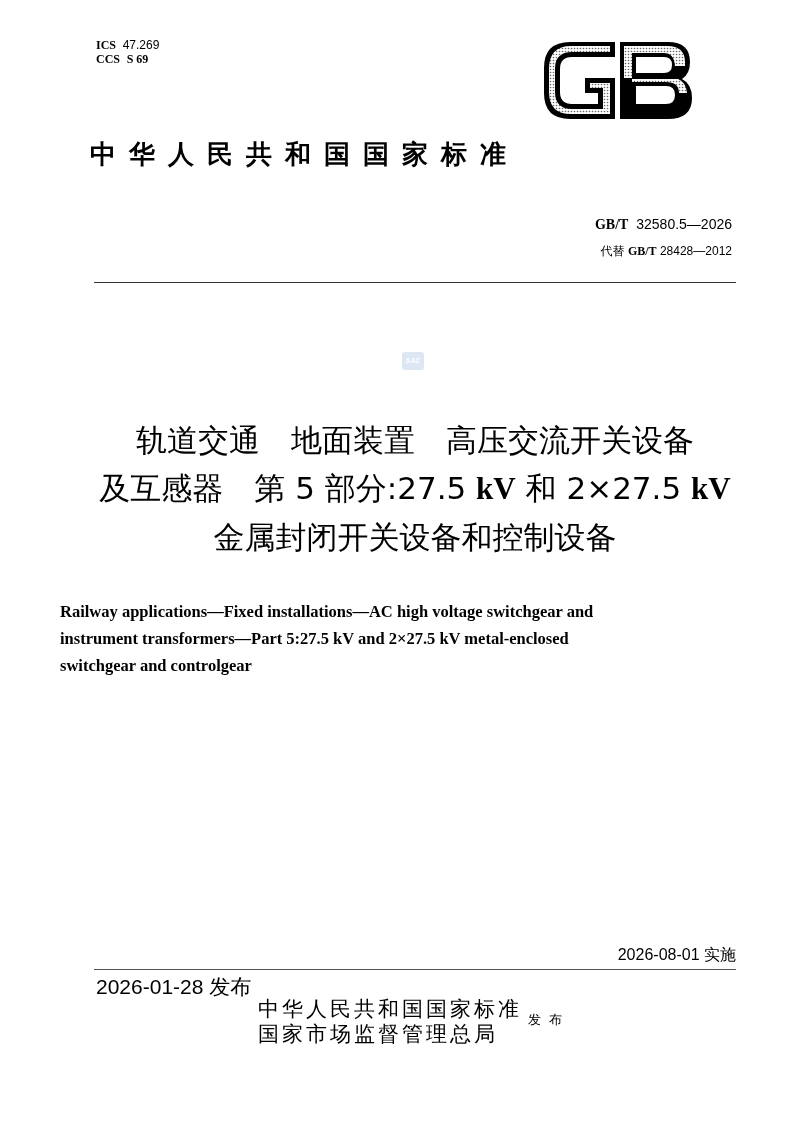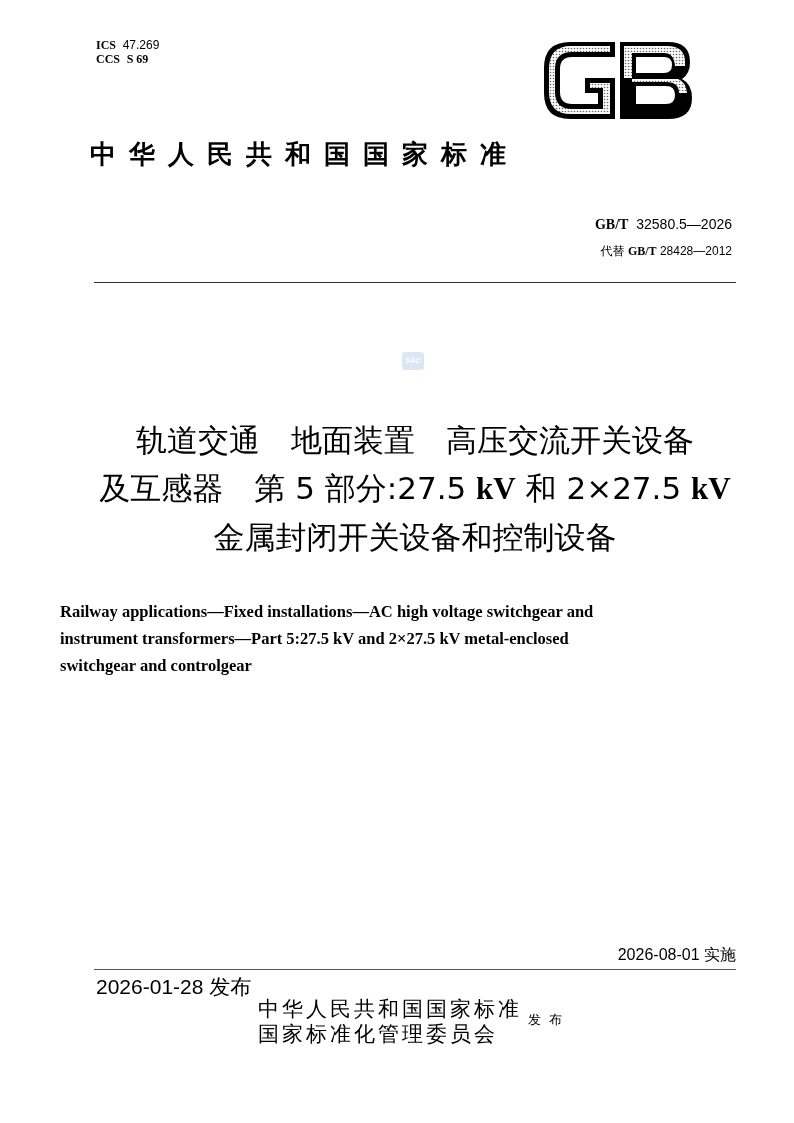--- a/index.html
+++ b/index.html
@@ -77,15 +77,15 @@
   <div>switchgear and controlgear</div>
 </div>
 
 <div class="abs date-left sans">2026-01-28 发布</div>
 <div class="abs date-right sans">2026-08-01 实施</div>
 
 <div class="abs rule-bottom"></div>
 
 <div class="abs issuers">
   <div>中华人民共和国国家标准</div>
-  <div>国家标准化管理委员会</div>
+  <div>国家市场监督管理总局</div>
 </div>
 <div class="abs issue-word">发布</div>
 
 </body></html>

